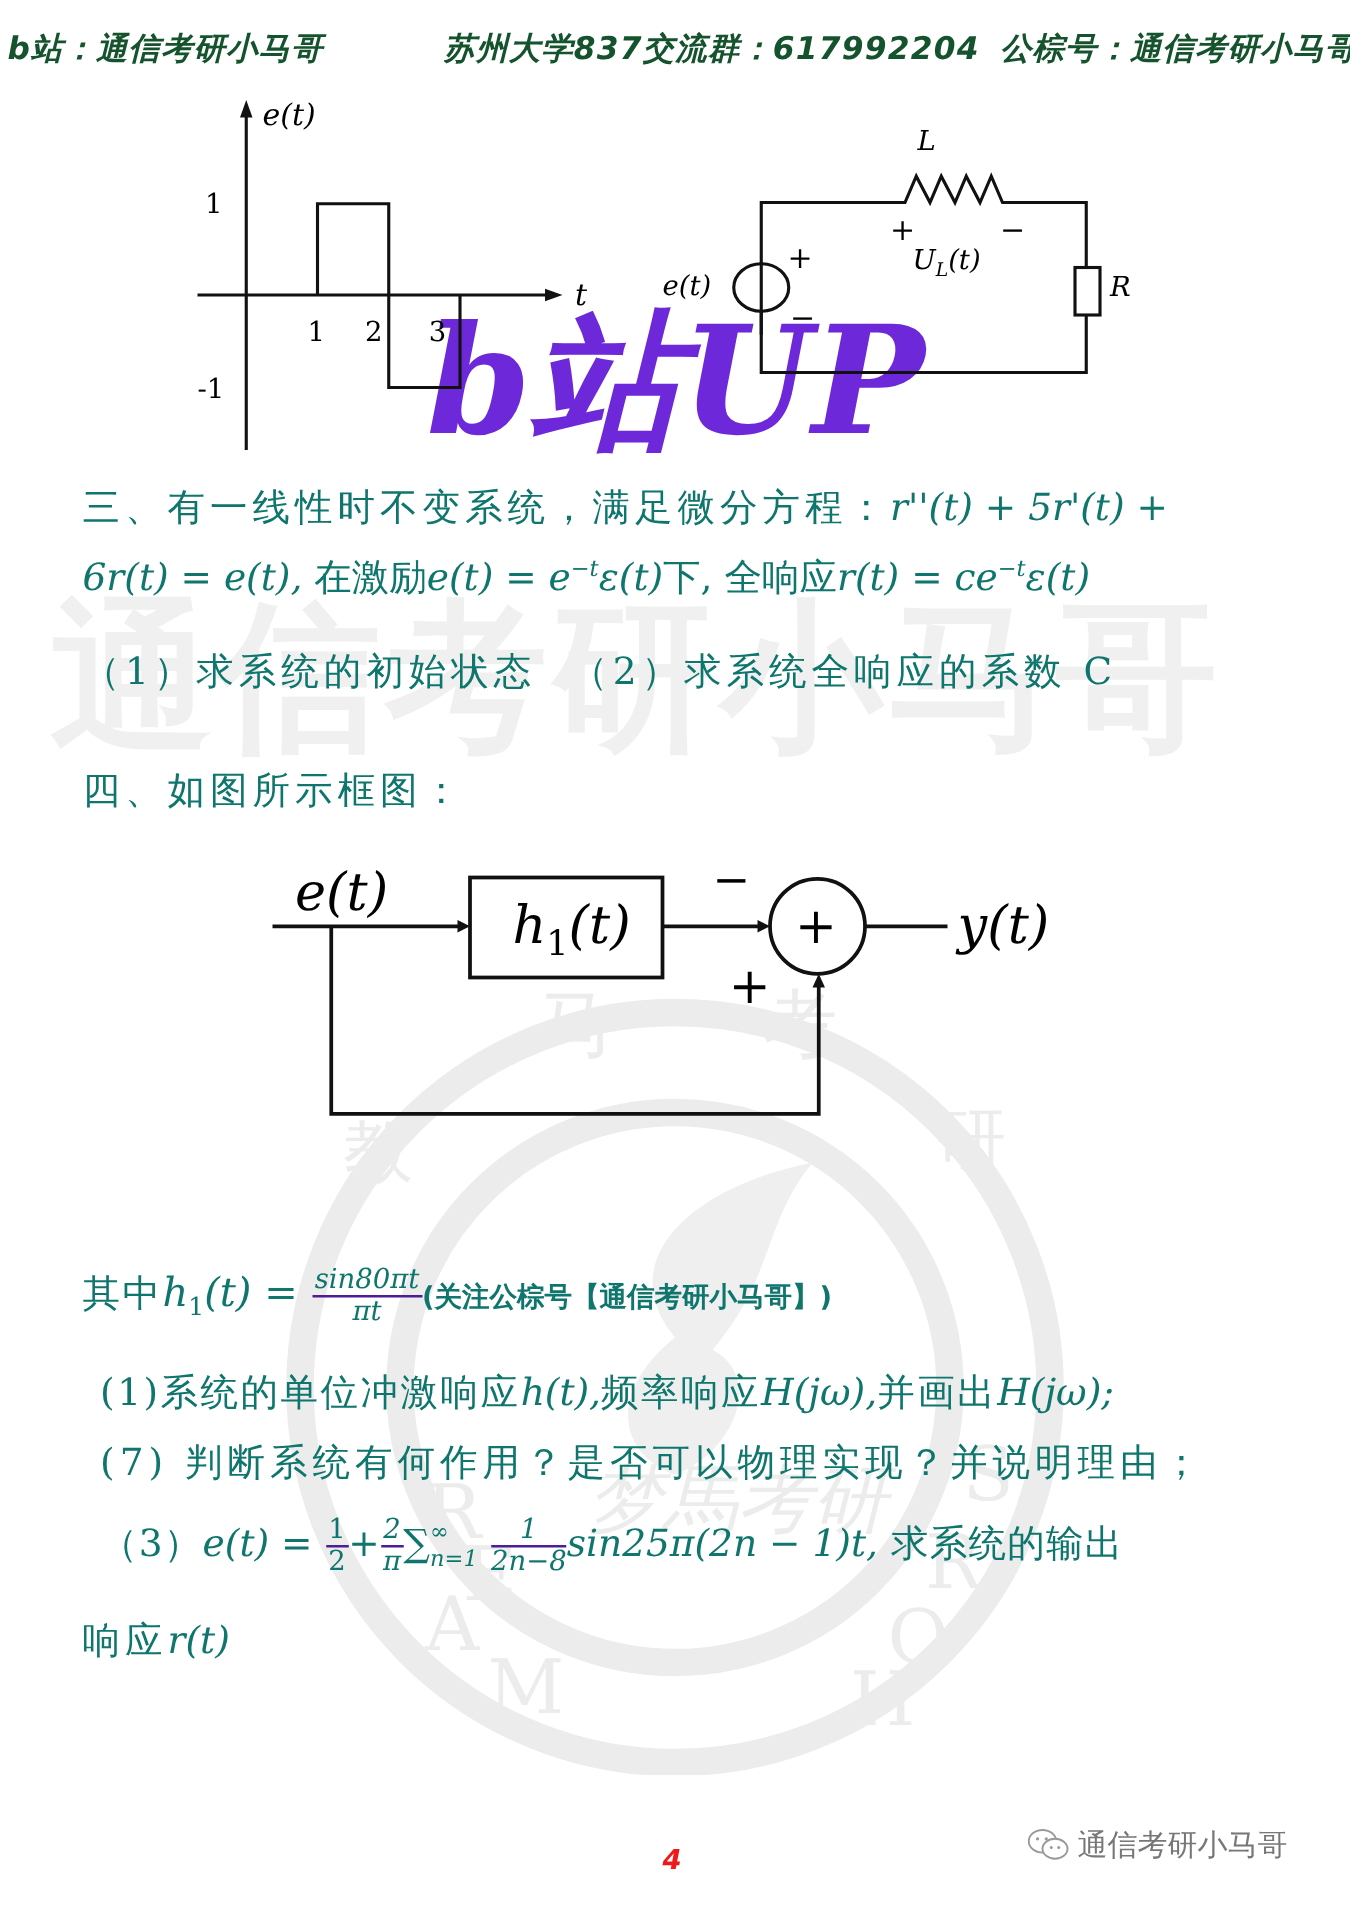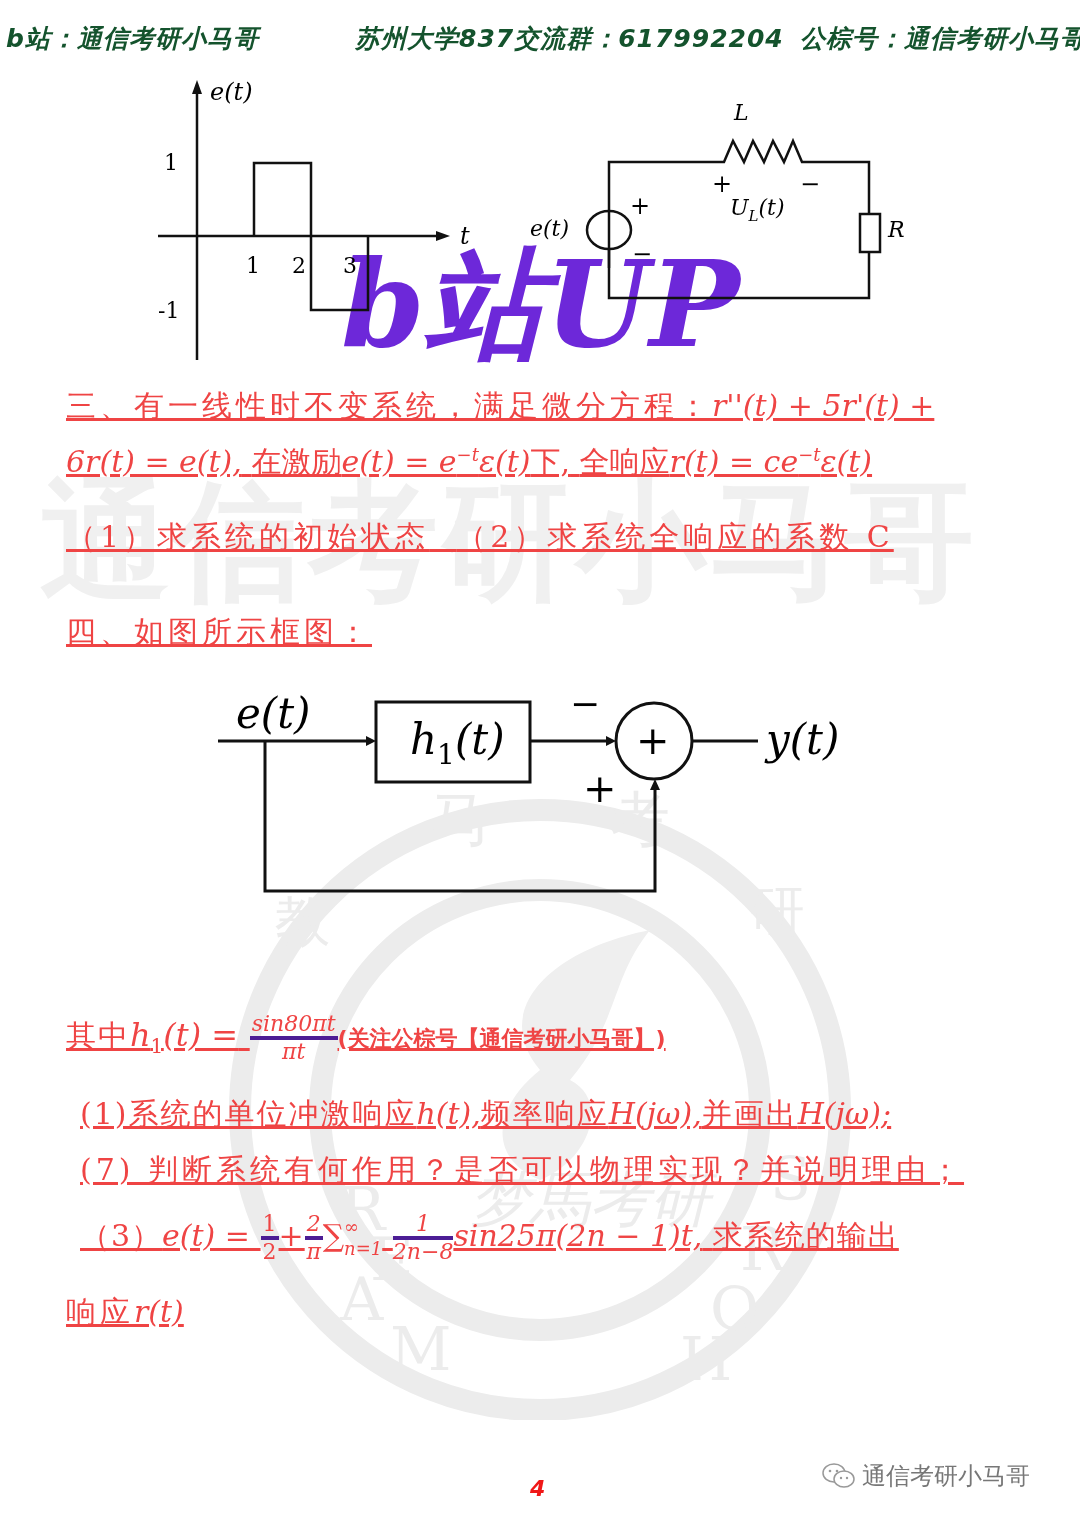--- a/index.html
+++ b/index.html
@@ -2,25 +2,25 @@
 <html><head>
 <meta charset="utf-8">
 <style>
   html, body { margin: 0; padding: 0; background: #ffffff; }
   body { width: 1080px; height: 1526px; position: relative; overflow: hidden;
          font-family: "DejaVu Serif", "Liberation Serif", serif; color: #111; }
   .abs { position: absolute; }
   .hdr { position: absolute; top: 22px; font-family: "DejaVu Sans", sans-serif; font-size: 25px;
          color: #14532d; font-style: italic; font-weight: bold; white-space: nowrap; letter-spacing: 1px; }
   .wm { position: absolute; color: #ececec; font-family: "DejaVu Serif", serif; font-weight: bold; white-space: nowrap; }
-  .txt { position: absolute; font-size: 30px; letter-spacing: 4px; white-space: nowrap; color: #ef4444; text-decoration: underline; }
+  .txt { position: absolute; font-size: 30px; letter-spacing: 4px; white-space: nowrap; color: #0f766e; }
   .math { font-family: "DejaVu Serif", "Liberation Serif", serif; font-style: italic; letter-spacing: 0; }
   .up { font-style: normal; }
   .frac { display: inline-block; vertical-align: middle; text-align: center; font-size: 22px; line-height: 24px; letter-spacing: 0; }
-  .frac .num { display: block; border-bottom: 4px solid #4c1d95; padding: 0 2px; }
+  .frac .num { display: block; border-bottom: 2px solid #4c1d95; padding: 0 2px; }
   .frac .den { display: block; }
   svg text { font-family: "DejaVu Serif", "Liberation Serif", serif; }
   .pageno { position: absolute; left: 530px; top: 1476px; color: #f01818; font-family: "DejaVu Sans", sans-serif; font-weight: bold; font-style: italic; font-size: 22px; }
   .wechat { position: absolute; left: 822px; top: 1460px; display: flex; align-items: center; gap: 6px; color: #777; font-family: "DejaVu Sans", sans-serif; font-size: 24px; }
 </style>
 </head>
 <body>
 
 <div class="wm" style="left:341px;top:225px;font-size:120px;font-style:italic;color:#6d28d9;">b站UP</div>
 <div class="wm" style="left:40px;top:455px;font-size:130px;color:#f0f0f0;letter-spacing:4px;">通信考研小马哥</div>

